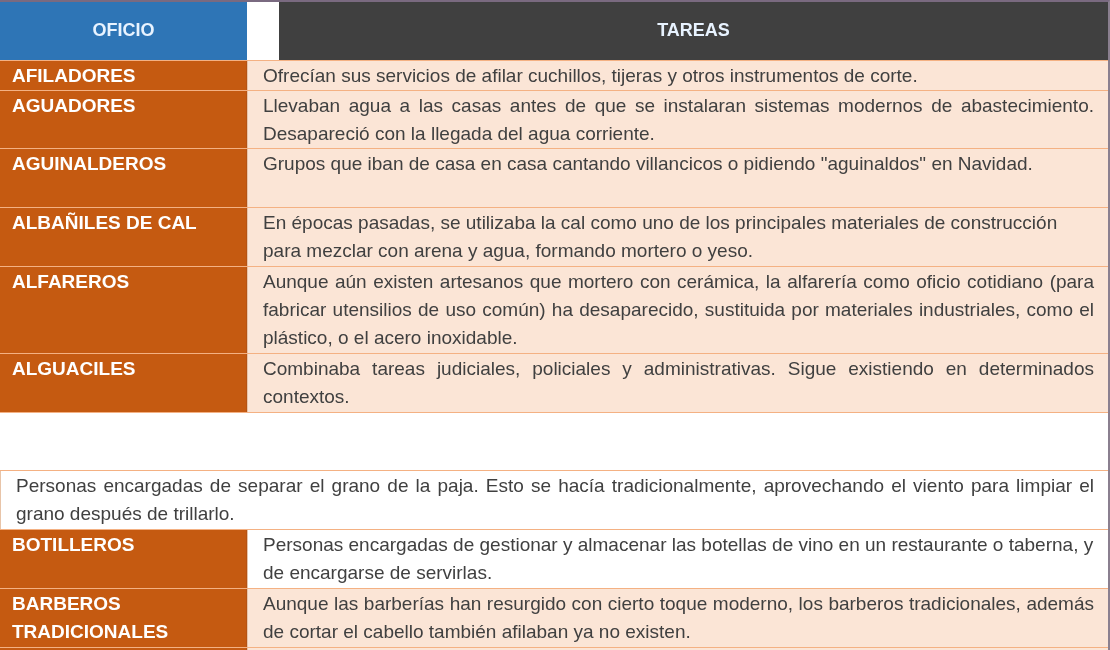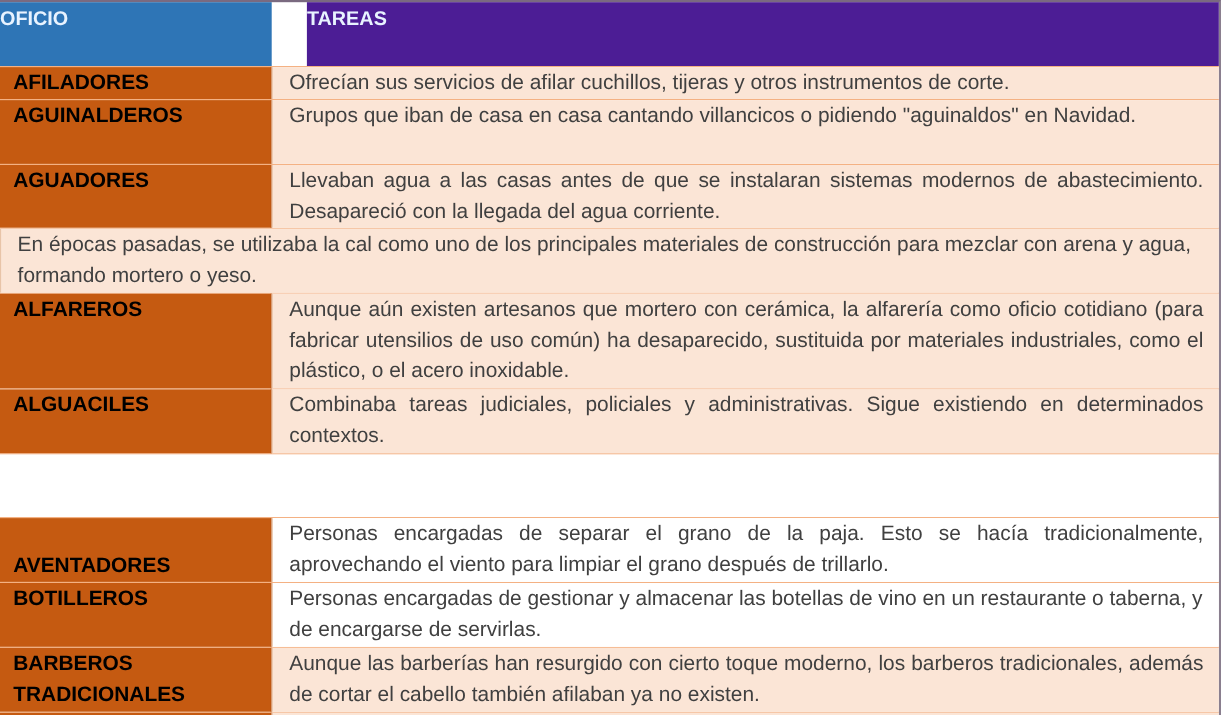--- a/index.html
+++ b/index.html
@@ -20,41 +20,42 @@
       border-right: 2px solid #8a7f8f;
     }
     .header {
       display: flex;
       height: 58px;
     }
     .hcell {
       color: #e8f3ff;
       font-weight: bold;
       font-size: 18px;
-      padding-top: 5px;
+      text-align: center;
+      padding-top: 18px;
       box-sizing: border-box;
     }
     .hcell.oficio {
       width: 247px;
       background: #2e75b6;
     }
     .hcell.tareas {
       flex: 1;
-      background: #4c1d95;
+      background: #404040;
       margin-left: 32px;
     }
     .row {
       display: flex;
       border-top: 1px solid #f4b183;
       box-sizing: border-box;
     }
     .cell-name {
       width: 247px;
       background: #c55a11;
-      color: #000000;
+      color: #ffffff;
       font-weight: bold;
       font-size: 19px;
       line-height: 28px;
       padding: 1px 0 0 12px;
       box-sizing: border-box;
       border-right: 1px solid #b65314;
       display: flex;
       flex-direction: column;
     }
     .cell-name.center { justify-content: flex-start; }
@@ -82,53 +83,51 @@
   <div class="header">
     <div class="hcell oficio">OFICIO</div>
     <div class="hcell tareas">TAREAS</div>
   </div>
 
   <div class="row" style="height:30px">
     <div class="cell-name">AFILADORES</div>
     <div class="cell-task nojustify">Ofrecían sus servicios de afilar cuchillos, tijeras y otros instrumentos de corte.</div>
   </div>
 
-  <div class="row" style="height:59px">
-    <div class="cell-name">AGUINALDEROS</div>
-    <div class="cell-task nojustify">Grupos que iban de casa en casa cantando villancicos o pidiendo "aguinaldos" en Navidad.</div>
-  </div>
-
   <div class="row" style="height:58px">
     <div class="cell-name">AGUADORES</div>
     <div class="cell-task">Llevaban agua a las casas antes de que se instalaran sistemas modernos de abastecimiento. Desapareció con la llegada del agua corriente.</div>
   </div>
 
   <div class="row" style="height:59px">
+    <div class="cell-name">AGUINALDEROS</div>
+    <div class="cell-task nojustify">Grupos que iban de casa en casa cantando villancicos o pidiendo "aguinaldos" en Navidad.</div>
+  </div>
+
+  <div class="row" style="height:59px">
+    <div class="cell-name">ALBAÑILES DE CAL</div>
     <div class="cell-task nojustify">En épocas pasadas, se utilizaba la cal como uno de los principales materiales de construcción para mezclar con arena y agua, formando mortero o yeso.</div>
   </div>
 
   <div class="row" style="height:87px">
     <div class="cell-name center">
         <span>ALFAREROS</span>
       </div>
     <div class="cell-task">Aunque aún existen artesanos que mortero con cerámica, la alfarería como oficio cotidiano (para fabricar utensilios de uso común) ha desaparecido, sustituida por materiales industriales, como el plástico, o el acero inoxidable.</div>
   </div>
 
   <div class="row" style="height:59px">
     <div class="cell-name">ALGUACILES</div>
     <div class="cell-task">Combinaba tareas judiciales, policiales y administrativas. Sigue existiendo en determinados contextos.</div>
   </div>
 
   <div class="row" style="height:58px">
   </div>
 
   <div class="row" style="height:59px">
-    <div class="cell-name bottom">
-        <span>AVENTADORES</span>
-      </div>
     <div class="cell-task white">Personas encargadas de separar el grano de la paja. Esto se hacía tradicionalmente, aprovechando el viento para limpiar el grano después de trillarlo.</div>
   </div>
 
   <div class="row" style="height:59px">
     <div class="cell-name">BOTILLEROS</div>
     <div class="cell-task white nojustify">Personas encargadas de gestionar y almacenar las botellas de vino en un restaurante o taberna, y de encargarse de servirlas.</div>
   </div>
 
   <div class="row" style="height:59px">
     <div class="cell-name">

